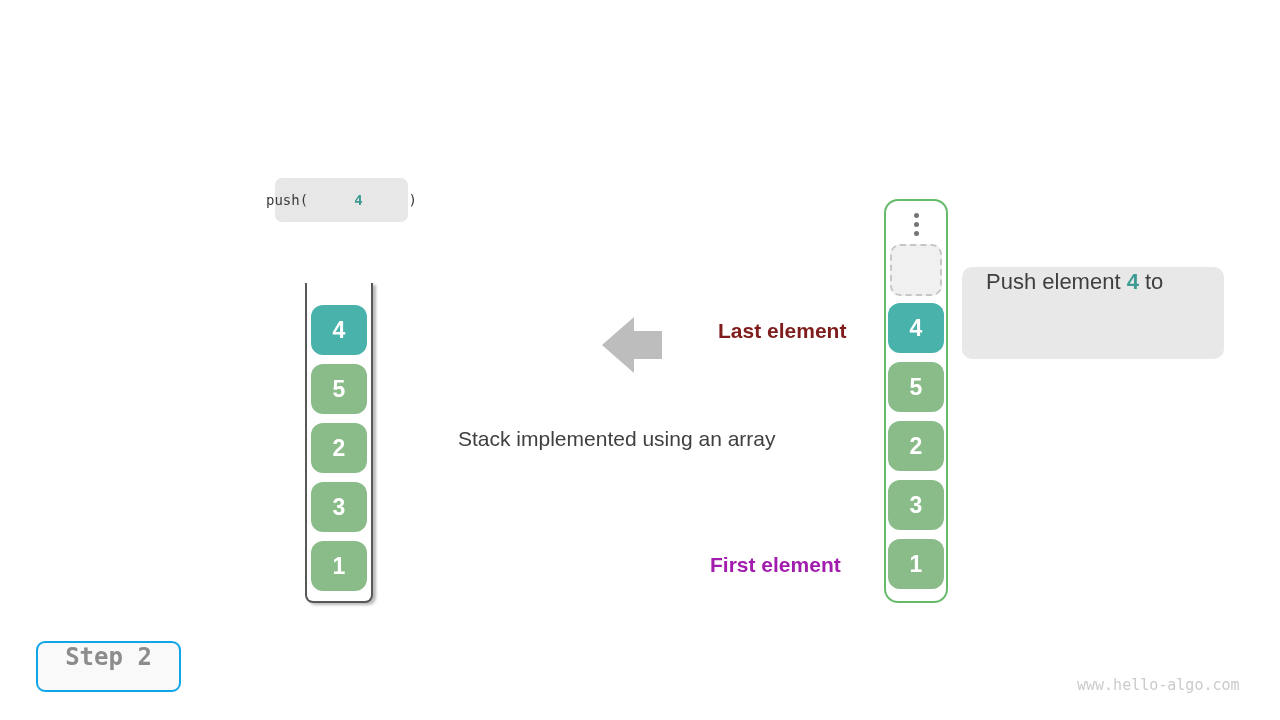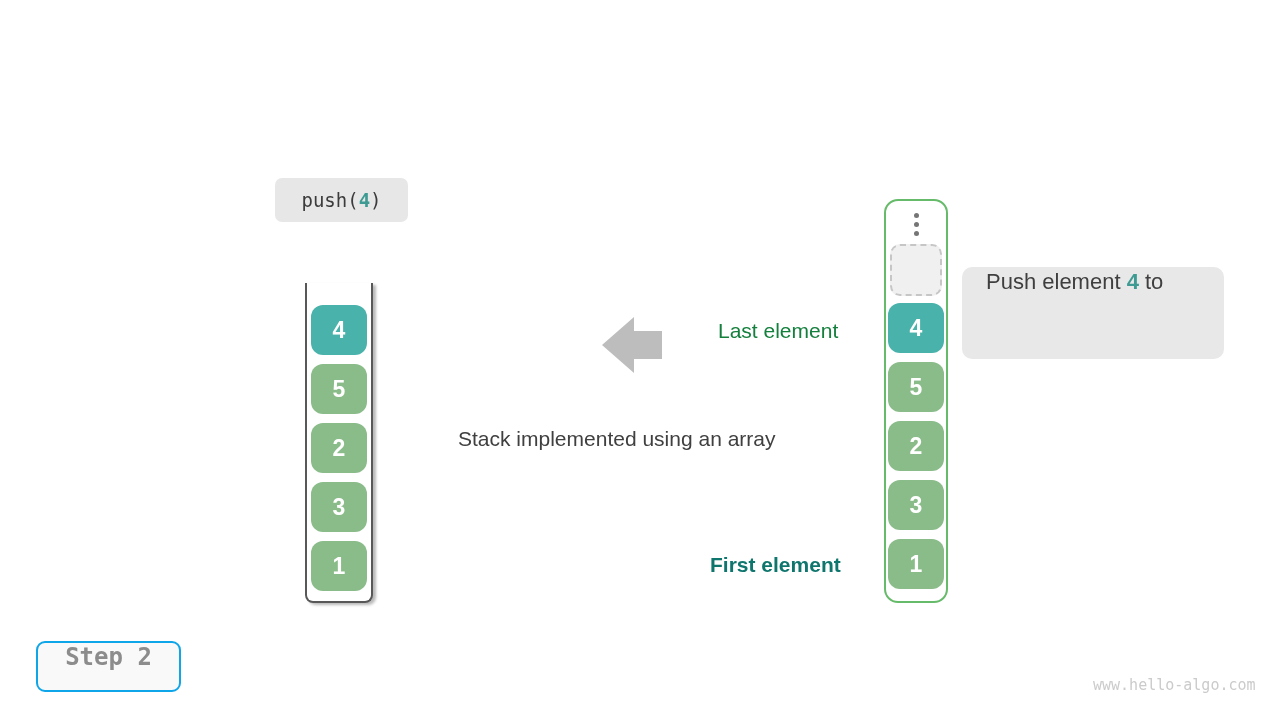--- a/index.html
+++ b/index.html
@@ -2,44 +2,44 @@
 <html><head>
 <meta charset="utf-8">
 <style>
   html,body{margin:0;padding:0;background:#fff;}
   .canvas{position:relative;width:1280px;height:720px;background:#ffffff;overflow:hidden;
           font-family:"Liberation Sans",sans-serif;}
 
   
   .push-badge{position:absolute;left:275px;top:178px;width:133px;height:44px;
     background:#e7e7e7;border-radius:7px;display:flex;align-items:center;justify-content:center;
-    font-family:"DejaVu Sans Mono",monospace;font-size:19px;color:#3c3c3c;}
+    font-family:"DejaVu Sans Mono",monospace;font-size:14px;color:#3c3c3c;gap:46px;}
   .push-badge .arg{color:#3d9b93;font-weight:bold;}
 
   
   .stack-frame{position:absolute;left:305px;top:283px;width:68px;height:320px;
     border:2px solid #585858;border-top:none;border-radius:0 0 8px 8px;
     box-shadow:3px 2px 3px rgba(0,0,0,0.28);
     box-sizing:border-box;display:flex;flex-direction:column;align-items:center;
     padding-top:22px;gap:9px;background:#fff;}
 
   .cell{width:56px;height:50px;border-radius:12px;flex:0 0 auto;
     display:flex;align-items:center;justify-content:center;
     color:#ffffff;font-weight:bold;font-size:23px;}
   .cell.teal{background:#49b3ab;}
   .cell.green{background:#8abc8a;}
 
   
   .arrow{position:absolute;left:600px;top:315px;width:64px;height:62px;}
 
   
   .lbl{position:absolute;white-space:nowrap;}
-  .last-element{left:718px;top:319px;font-size:21px;font-weight:normal;color:#15803d;}
+  .last-element{left:718px;top:319px;font-size:21px;font-weight:bold;color:#7f1d1d;}
   .caption{left:458px;top:427px;font-size:21px;color:#404040;}
-  .first-element{left:710px;top:553px;font-size:21px;font-weight:bold;color:#0f766e;}
+  .first-element{left:710px;top:553px;font-size:21px;font-weight:bold;color:#a21caf;}
 
   
   .array-frame{position:absolute;left:884px;top:199px;width:64px;height:404px;
     border:2px solid #66bb6a;border-radius:14px;background:#fff;
     box-sizing:border-box;display:flex;flex-direction:column;align-items:center;
     padding-top:12px;}
   .dots{display:flex;flex-direction:column;gap:4px;margin-bottom:8px;}
   .dot{width:5px;height:5px;border-radius:50%;background:#757575;}
   .slot{width:52px;height:52px;box-sizing:border-box;margin-bottom:7px;
     border:2px dashed #c6c6c6;background:#f0f0f0;border-radius:10px;}
@@ -53,21 +53,21 @@
   .callout .arg{color:#3d9b93;font-weight:bold;}
 
   
   .step-badge{position:absolute;left:36px;top:641px;width:145px;height:51px;
     box-sizing:border-box;border:2px solid #0ea5e9;background:#f9f9f9;border-radius:9px;
     display:flex;align-items:flex-start;justify-content:center;
     font-family:"DejaVu Sans Mono",monospace;font-weight:bold;font-size:24px;color:#8c8c8c;}
 
   
   .watermark{position:absolute;left:1077px;top:676px;
-    font-family:"DejaVu Sans Mono",monospace;font-size:15px;color:#cbcbcb;margin-left:16px;}
+    font-family:"DejaVu Sans Mono",monospace;font-size:15px;color:#cbcbcb;}
 </style>
 </head>
 <body>
 
 <div class="canvas">
 
   <div class="push-badge">
     <span>push(</span>
       <span class="arg">4</span>
       <span>)</span>

